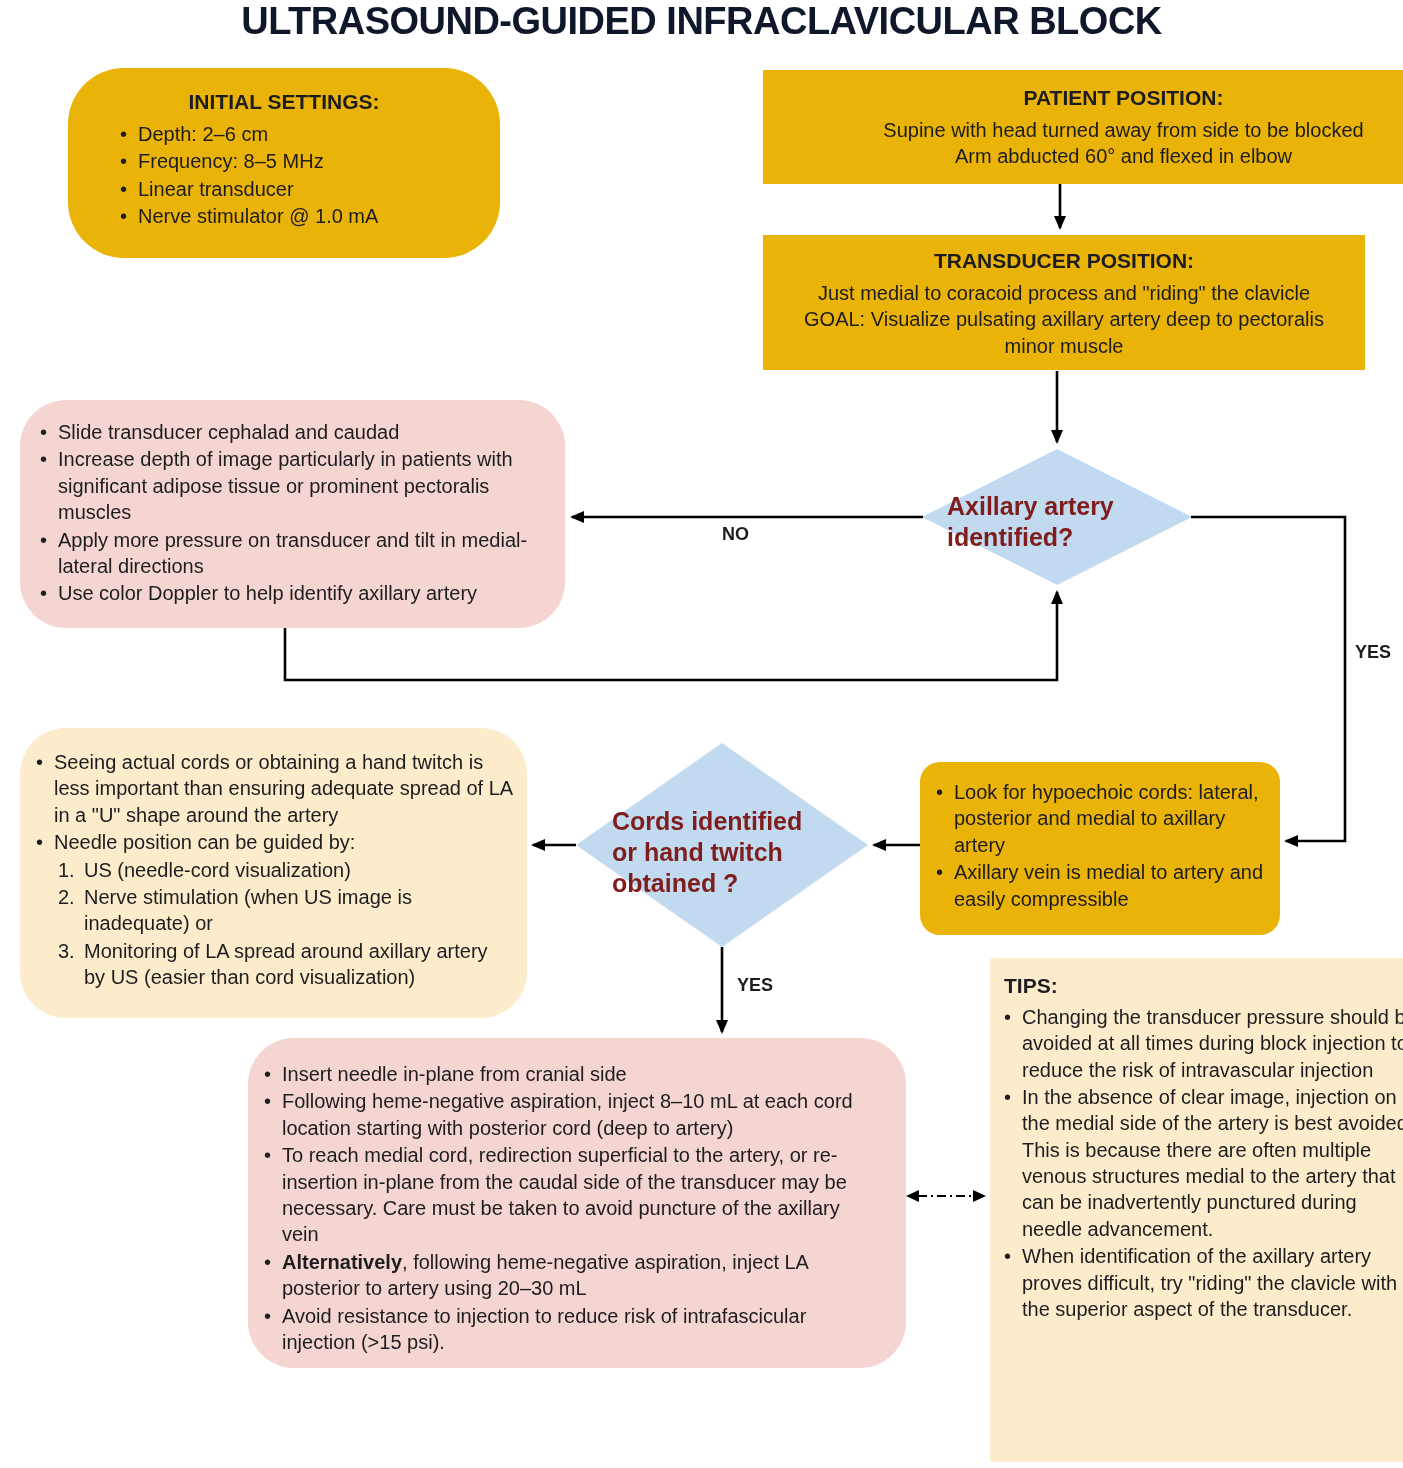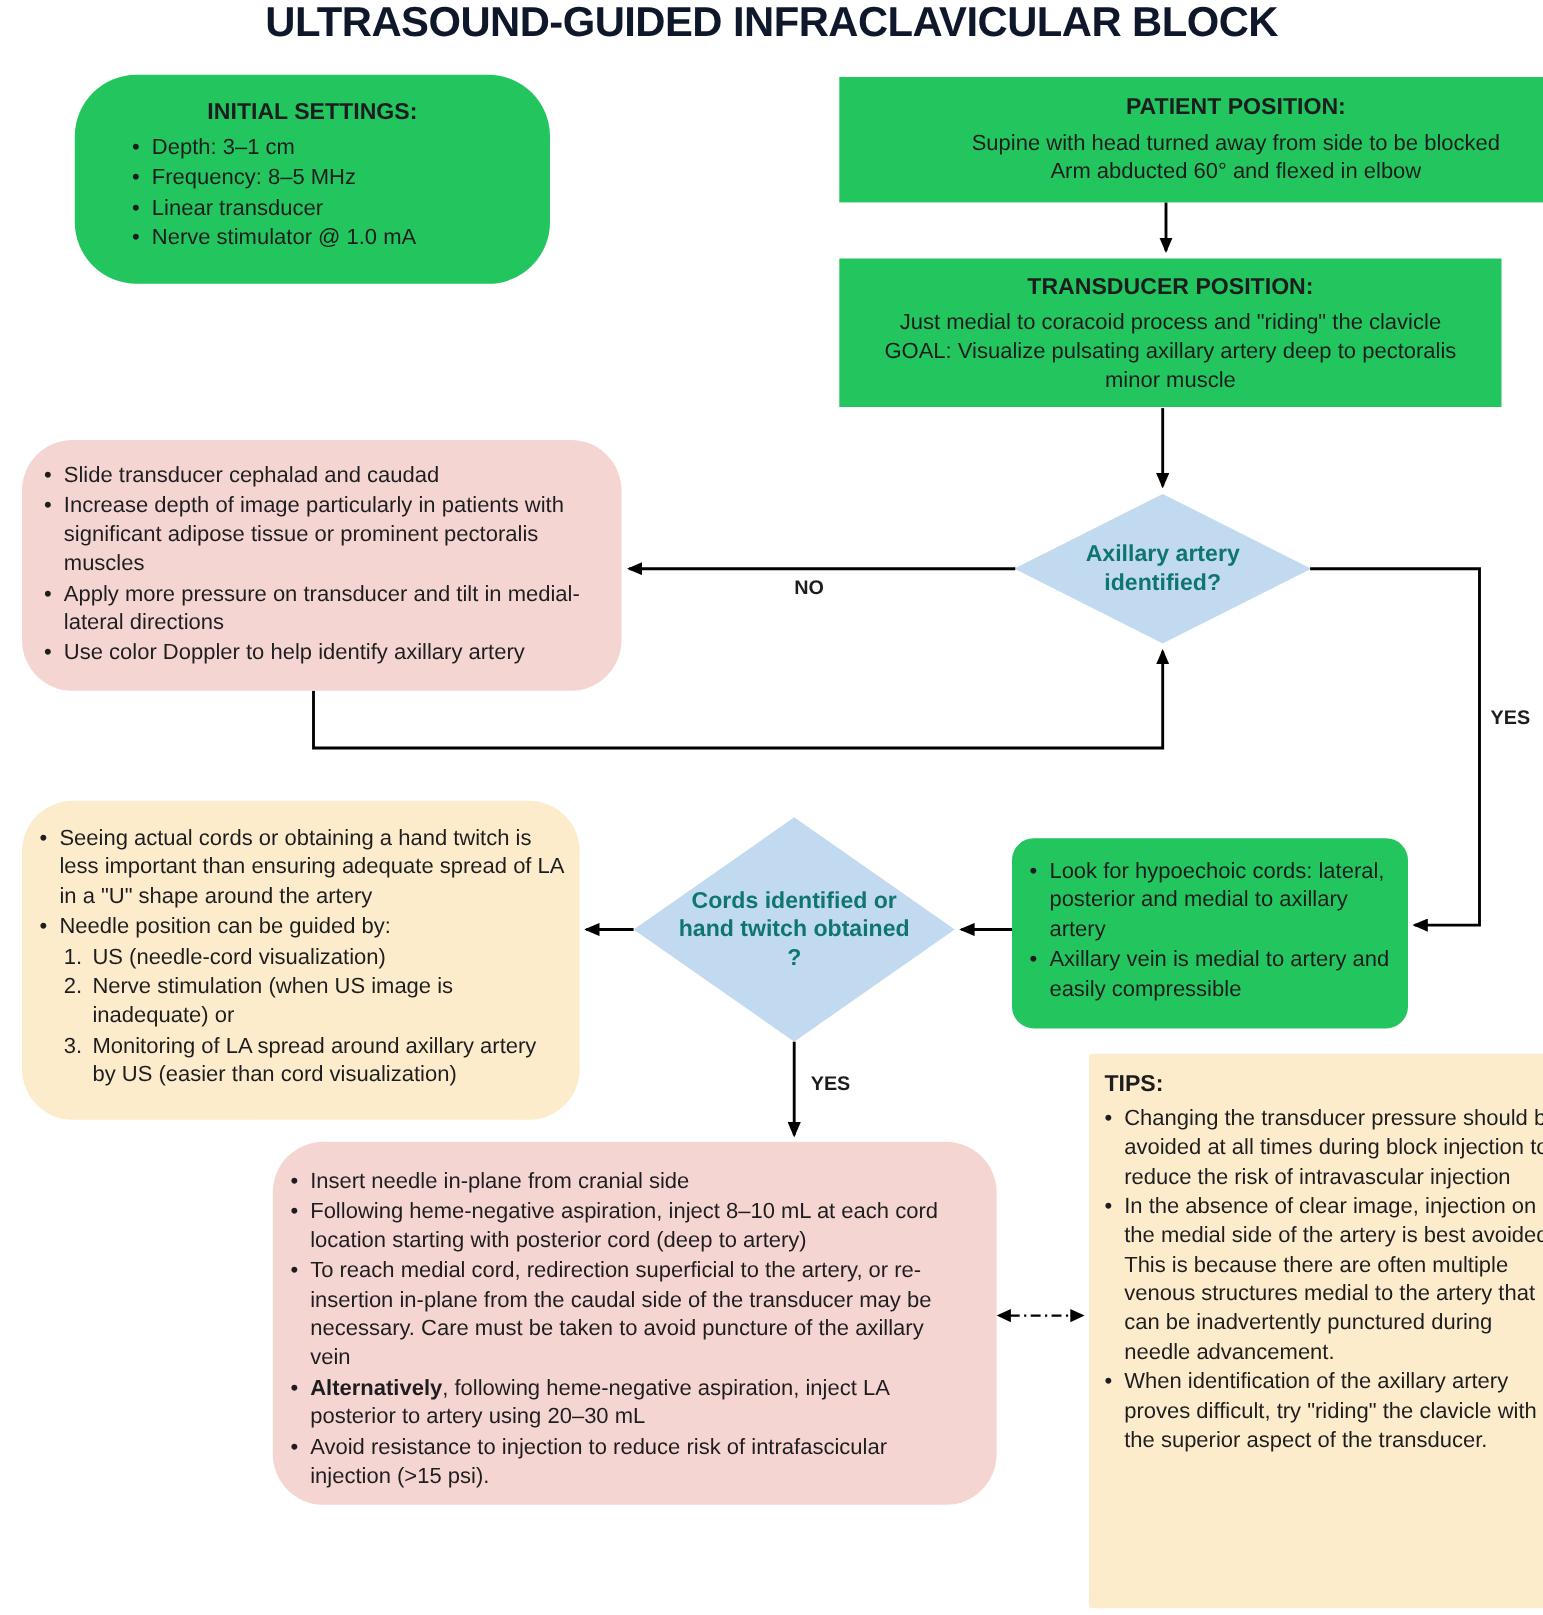--- a/index.html
+++ b/index.html
@@ -2,33 +2,33 @@
 <html><head>
 <meta charset="utf-8">
 <style>
   html,body{margin:0;padding:0;background:#ffffff;}
   body{font-family:"Liberation Sans", sans-serif;color:#1d1d1f;}
   .canvas{position:relative;width:1403px;height:1468px;background:#ffffff;overflow:hidden;}
   .overlay{position:absolute;left:0;top:0;z-index:0;}
   .page-title{position:absolute;left:0;top:0;width:100%;text-align:center;
     font-size:38px;font-weight:800;letter-spacing:-0.5px;color:#0f172a;z-index:1;}
   .box{position:absolute;box-sizing:border-box;z-index:1;font-size:20px;line-height:1.32;}
-  .box-gray{background:#22c55e;}
+  .box-gray{background:#eab308;}
   .box-pink{background:#f5d5d1;}
   .box-yellow{background:#fceccb;}
   .heading{font-weight:bold;text-align:center;font-size:21px;margin-bottom:5px;}
   .heading-left{font-weight:bold;text-align:left;font-size:21px;margin-bottom:4px;}
   .center-line{text-align:center;}
   .li{display:flex;margin:1px 0;}
   .li .marker{flex:0 0 18px;}
   .li.indent{margin-left:22px;}
   .li.indent .marker{flex:0 0 26px;}
   .li-text{flex:1;}
-  .diamond-label{position:absolute;z-index:1;text-align:center;font-weight:bold;
-    font-size:21px;line-height:1.24;color:#0f766e;}
+  .diamond-label{position:absolute;z-index:1;font-weight:bold;
+    font-size:25px;line-height:1.24;color:#7f1d1d;}
   .edge-label{position:absolute;z-index:1;font-weight:bold;font-size:18px;}
 </style>
 </head>
 <body>
 
 <div class="canvas">
 
   <svg class="overlay" width="1403" height="1468" viewBox="0 0 1403 1468">
     <defs>
       <marker id="ah" markerUnits="userSpaceOnUse" markerWidth="14" markerHeight="12" refX="12" refY="6" orient="auto">
@@ -53,21 +53,21 @@
     <polygon points="986,1196 973,1190 973,1202" fill="#000"></polygon>
   </svg>
 
   <div class="page-title">ULTRASOUND-GUIDED INFRACLAVICULAR BLOCK</div>
 
   <div class="box box-gray" style="left:68px;top:68px;width:432px;height:190px;border-radius:56px;padding:20px 24px 0 24px;">
     <div class="heading">INITIAL SETTINGS:</div>
     <div style="padding-left:28px;">
       <div class="li">
         <span class="marker">•</span>
-        <span class="li-text">Depth: 3–1 cm</span>
+        <span class="li-text">Depth: 2–6 cm</span>
       </div>
       <div class="li">
         <span class="marker">•</span>
         <span class="li-text">Frequency: 8–5 MHz</span>
       </div>
       <div class="li">
         <span class="marker">•</span>
         <span class="li-text">Linear transducer</span>
       </div>
       <div class="li">

